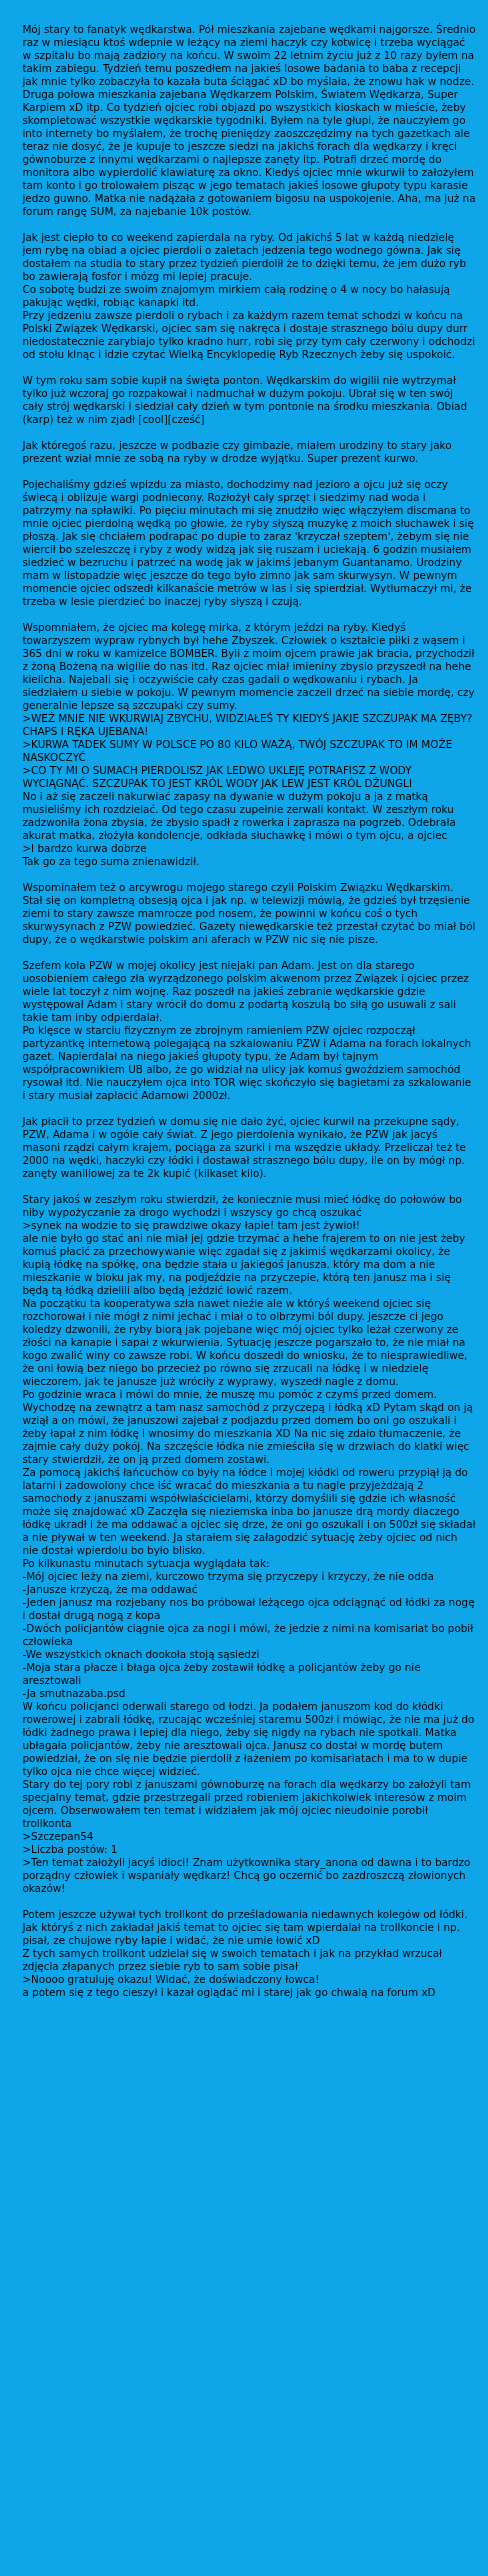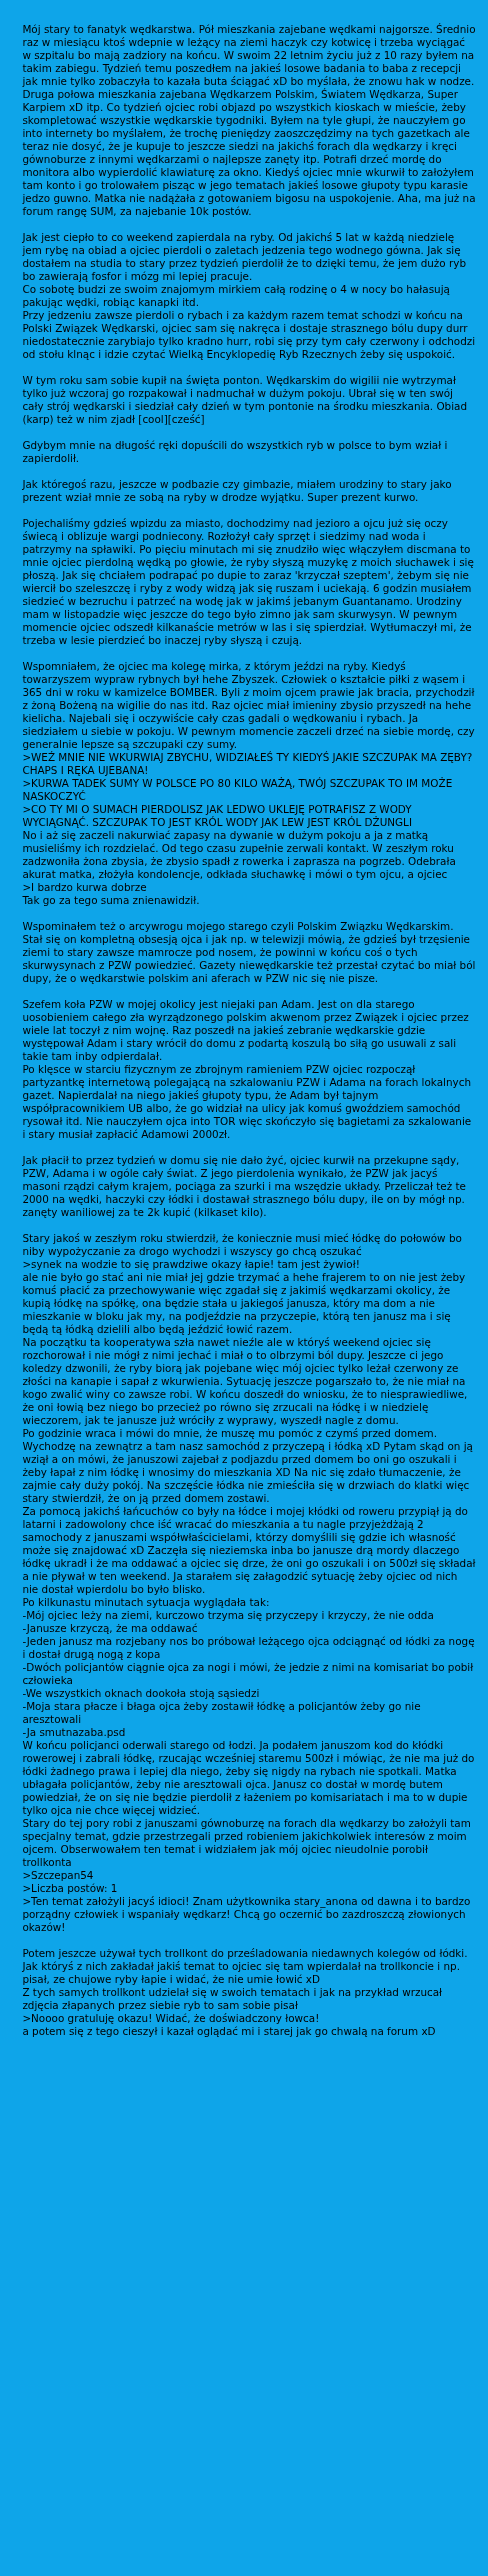--- a/index.html
+++ b/index.html
@@ -29,21 +29,20 @@
 </style>
 </head>
 <body>
 
 <div class="page" id="story" style="background: #0ea5e9; color: rgb(0, 0, 0);">
     <p class="para">Mój stary to fanatyk wędkarstwa. Pół mieszkania zajebane wędkami najgorsze. Średnio raz w miesiącu ktoś wdepnie w leżący na ziemi haczyk czy kotwicę i trzeba wyciągać w szpitalu bo mają zadziory na końcu. W swoim 22 letnim życiu już z 10 razy byłem na takim zabiegu. Tydzień temu poszedłem na jakieś losowe badania to baba z recepcji jak mnie tylko zobaczyła to kazała buta ściągać xD bo myślała, że znowu hak w nodze. Druga połowa mieszkania zajebana Wędkarzem Polskim, Światem Wędkarza, Super Karpiem xD itp. Co tydzień ojciec robi objazd po wszystkich kioskach w mieście, żeby skompletować wszystkie wędkarskie tygodniki. Byłem na tyle głupi, że nauczyłem go into internety bo myślałem, że trochę pieniędzy zaoszczędzimy na tych gazetkach ale teraz nie dosyć, że je kupuje to jeszcze siedzi na jakichś forach dla wędkarzy i kręci gównoburze z innymi wędkarzami o najlepsze zanęty itp. Potrafi drzeć mordę do monitora albo wypierdolić klawiaturę za okno. Kiedyś ojciec mnie wkurwił to założyłem tam konto i go trolowałem pisząc w jego tematach jakieś losowe głupoty typu karasie jedzo guwno. Matka nie nadążała z gotowaniem bigosu na uspokojenie. Aha, ma już na forum rangę SUM, za najebanie 10k postów.</p>
     <p class="para">Jak jest ciepło to co weekend zapierdala na ryby. Od jakichś 5 lat w każdą niedzielę jem rybę na obiad a ojciec pierdoli o zaletach jedzenia tego wodnego gówna. Jak się dostałem na studia to stary przez tydzień pierdolił że to dzięki temu, że jem dużo ryb bo zawierają fosfor i mózg mi lepiej pracuje.
 Co sobotę budzi ze swoim znajomym mirkiem całą rodzinę o 4 w nocy bo hałasują pakując wędki, robiąc kanapki itd.
 Przy jedzeniu zawsze pierdoli o rybach i za każdym razem temat schodzi w końcu na Polski Związek Wędkarski, ojciec sam się nakręca i dostaje strasznego bólu dupy durr niedostatecznie zarybiajo tylko kradno hurr, robi się przy tym cały czerwony i odchodzi od stołu klnąc i idzie czytać Wielką Encyklopedię Ryb Rzecznych żeby się uspokoić.</p>
     <p class="para">W tym roku sam sobie kupił na święta ponton. Wędkarskim do wigilii nie wytrzymał tylko już wczoraj go rozpakował i nadmuchał w dużym pokoju. Ubrał się w ten swój cały strój wędkarski i siedział cały dzień w tym pontonie na środku mieszkania. Obiad (karp) też w nim zjadł [cool][cześć]</p>
-    <p class="para">Gdybym mnie na długość ręki dopuścili do wszystkich ryb w polsce to bym wział i zapierdolił.</p>
     <p class="para">Jak któregoś razu, jeszcze w podbazie czy gimbazie, miałem urodziny to stary jako prezent wział mnie ze sobą na ryby w drodze wyjątku. Super prezent kurwo.</p>
     <p class="para">Pojechaliśmy gdzieś wpizdu za miasto, dochodzimy nad jezioro a ojcu już się oczy świecą i oblizuje wargi podniecony. Rozłożył cały sprzęt i siedzimy nad woda i patrzymy na spławiki. Po pięciu minutach mi się znudziło więc włączyłem discmana to mnie ojciec pierdolną wędką po głowie, że ryby słyszą muzykę z moich słuchawek i się płoszą. Jak się chciałem podrapać po dupie to zaraz 'krzyczał szeptem', żebym się nie wiercił bo szeleszczę i ryby z wody widzą jak się ruszam i uciekają. 6 godzin musiałem siedzieć w bezruchu i patrzeć na wodę jak w jakimś jebanym Guantanamo. Urodziny mam w listopadzie więc jeszcze do tego było zimno jak sam skurwysyn. W pewnym momencie ojciec odszedł kilkanaście metrów w las i się spierdział. Wytłumaczył mi, że trzeba w lesie pierdzieć bo inaczej ryby słyszą i czują.</p>
     <p class="para">Wspomniałem, że ojciec ma kolegę mirka, z którym jeździ na ryby. Kiedyś towarzyszem wypraw rybnych był hehe Zbyszek. Człowiek o kształcie piłki z wąsem i 365 dni w roku w kamizelce BOMBER. Byli z moim ojcem prawie jak bracia, przychodził z żoną Bożeną na wigilie do nas itd. Raz ojciec miał imieniny zbysio przyszedł na hehe kielicha. Najebali się i oczywiście cały czas gadali o wędkowaniu i rybach. Ja siedziałem u siebie w pokoju. W pewnym momencie zaczeli drzeć na siebie mordę, czy generalnie lepsze są szczupaki czy sumy.
 &gt;WEŹ MNIE NIE WKURWIAJ ZBYCHU, WIDZIAŁEŚ TY KIEDYŚ JAKIE SZCZUPAK MA ZĘBY? CHAPS I RĘKA UJEBANA!
 &gt;KURWA TADEK SUMY W POLSCE PO 80 KILO WAŻĄ, TWÓJ SZCZUPAK TO IM MOŻE NASKOCZYĆ
 &gt;CO TY MI O SUMACH PIERDOLISZ JAK LEDWO UKLEJĘ POTRAFISZ Z WODY WYCIĄGNĄĆ. SZCZUPAK TO JEST KRÓL WODY JAK LEW JEST KRÓL DŻUNGLI
 No i aż się zaczeli nakurwiać zapasy na dywanie w dużym pokoju a ja z matką musieliśmy ich rozdzielać. Od tego czasu zupełnie zerwali kontakt. W zeszłym roku zadzwoniła żona zbysia, że zbysio spadł z rowerka i zaprasza na pogrzeb. Odebrała akurat matka, złożyła kondolencje, odkłada słuchawkę i mówi o tym ojcu, a ojciec
 &gt;I bardzo kurwa dobrze
 Tak go za tego suma znienawidził.</p>
     <p class="para">Wspominałem też o arcywrogu mojego starego czyli Polskim Związku Wędkarskim. Stał się on kompletną obsesją ojca i jak np. w telewizji mówią, że gdzieś był trzęsienie ziemi to stary zawsze mamrocze pod nosem, że powinni w końcu coś o tych skurwysynach z PZW powiedzieć. Gazety niewędkarskie też przestał czytać bo miał ból dupy, że o wędkarstwie polskim ani aferach w PZW nic się nie pisze.</p>

